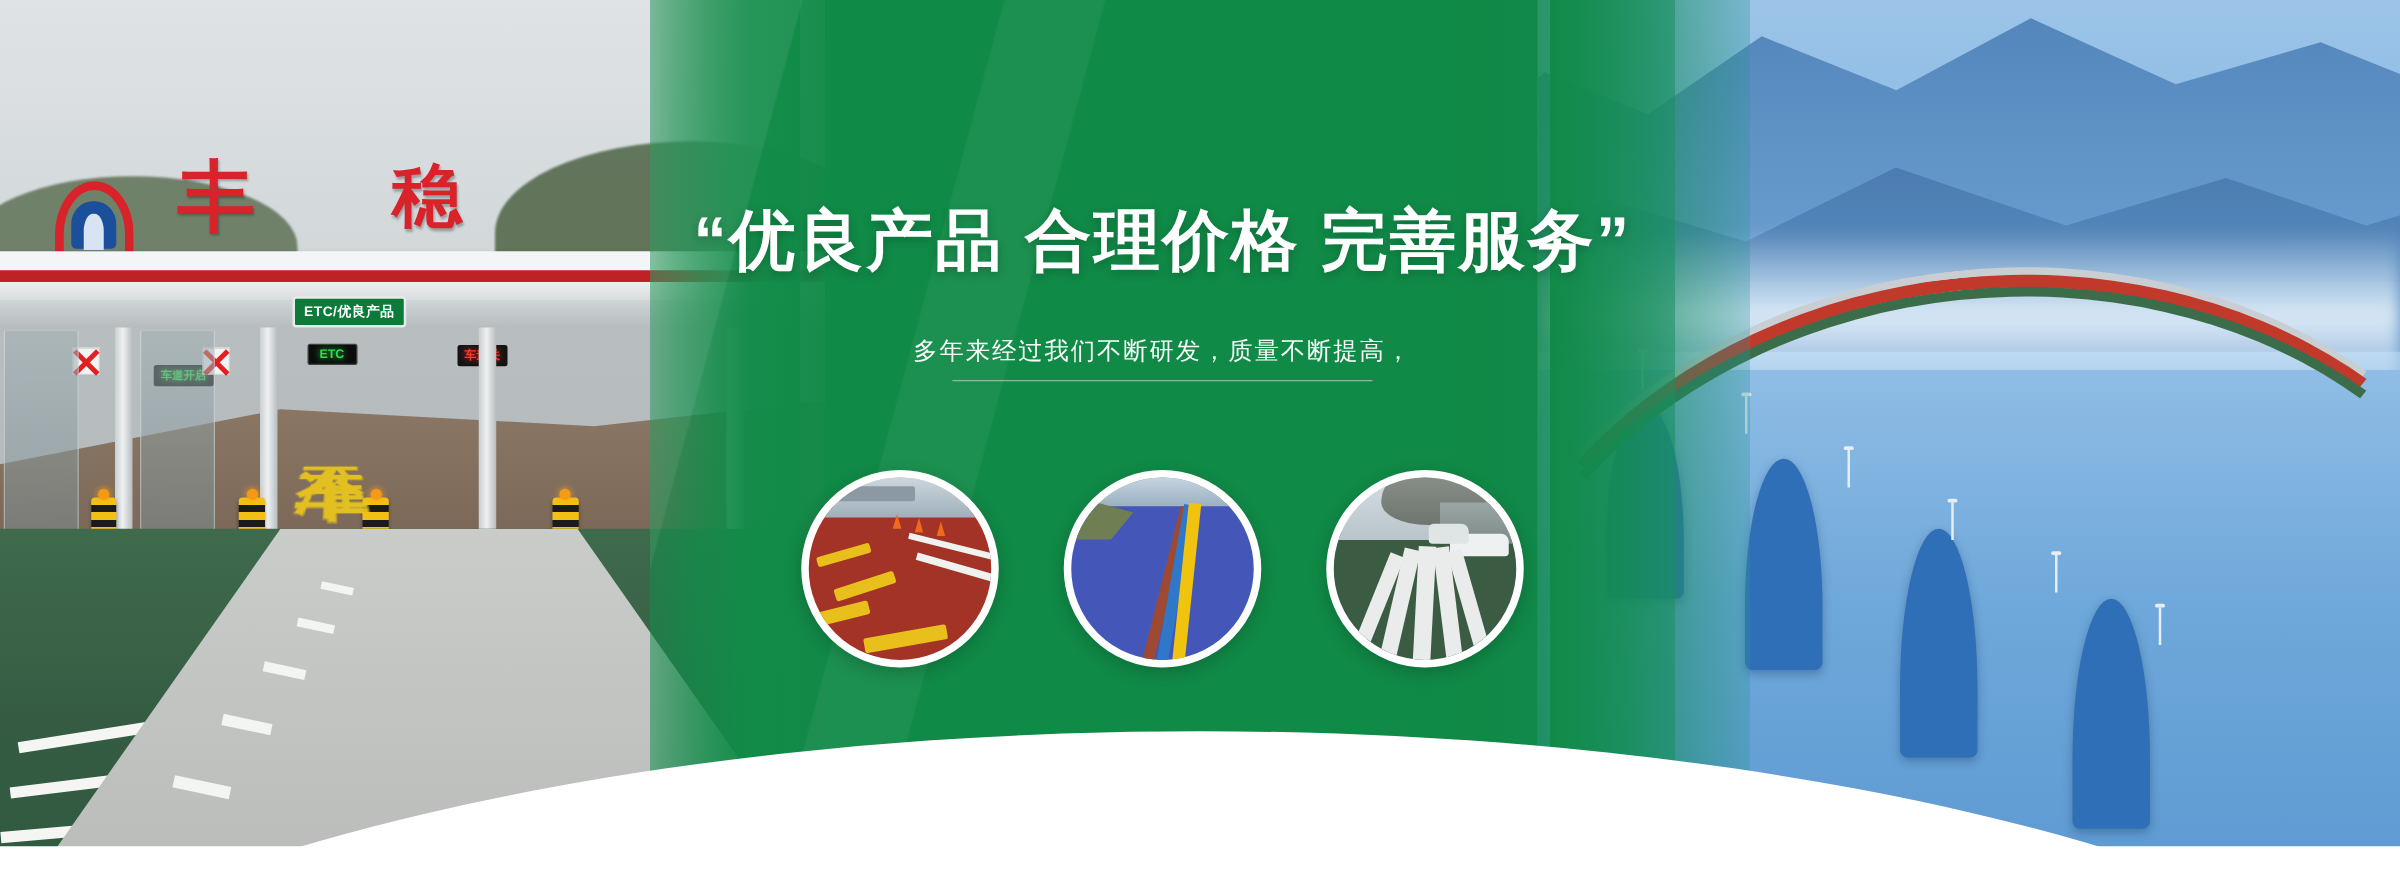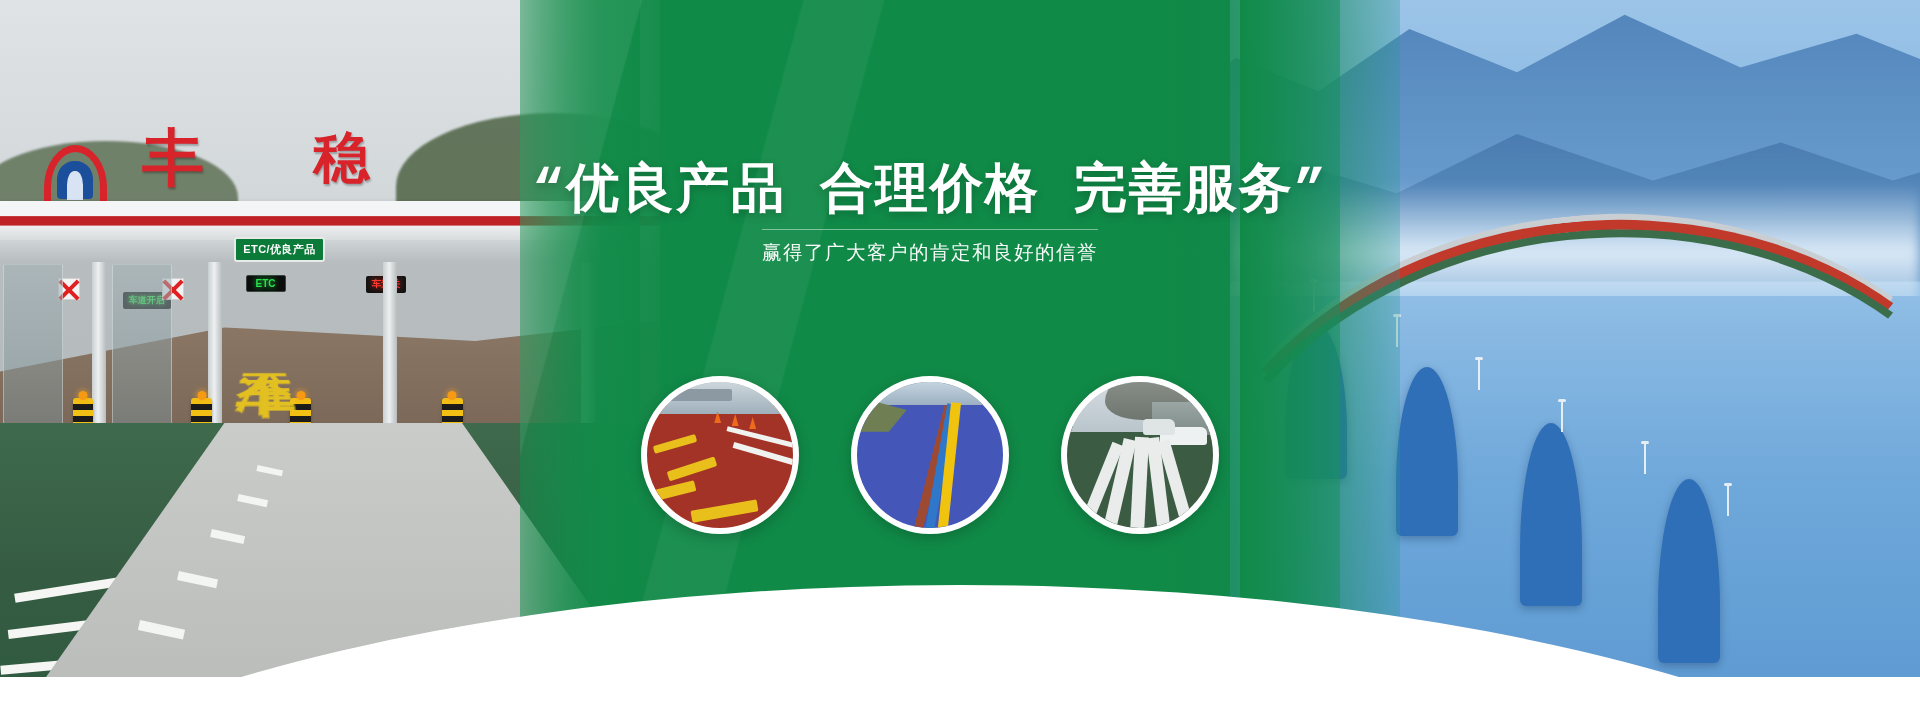--- a/index.html
+++ b/index.html
@@ -234,21 +234,21 @@
   
   .textblock {
     position:absolute; left:520px; top:0; width:820px; height:705px;
     display:flex; flex-direction:column; align-items:center;
     padding-top:166px;
   }
   .headline {
     color:#ffffff; font-size:53px; font-weight:700; letter-spacing:2px;
     white-space:nowrap; line-height:1;
     text-shadow:0 3px 8px rgba(0,0,0,.22);
-    font-family:Liberation Mono, monospace;
+    font-family:Liberation Sans, sans-serif;
   }
   .sub1, .sub2 {
     color:#ffffff; font-size:19.5px; letter-spacing:1.5px; white-space:nowrap;
     font-family:"Liberation Sans","DejaVu Sans",sans-serif; font-weight:400;
     opacity:.97;
   }
   .sub1 { margin-top:48px; }
   .rule {
     width:336px; height:1px; background:rgba(255,255,255,.45); margin:10px 0 9px;
   }
@@ -388,22 +388,22 @@
   </div>
 
   <div class="edge-l"></div>
   <div class="greenwash">
     <div class="shimmer"></div>
   </div>
   <div class="edge-r"></div>
 
   <div class="textblock">
     <div class="headline">“优良产品 合理价格 完善服务”</div>
+    <div class="sub1">多年来经过我们不断研发，质量不断提高，</div>
     <div class="rule"></div>
-    <div class="sub2">赢得了广大客户的肯定和良好的信誉</div>
   </div>
 
   <div class="circles">
 
     <div class="circ c1">
       <div class="top"></div>
       <div class="gantry"></div>
       <div class="cone" style="left:46%;top:20%;"></div>
       <div class="cone" style="left:58%;top:22%;"></div>
       <div class="cone" style="left:70%;top:24%;"></div>

